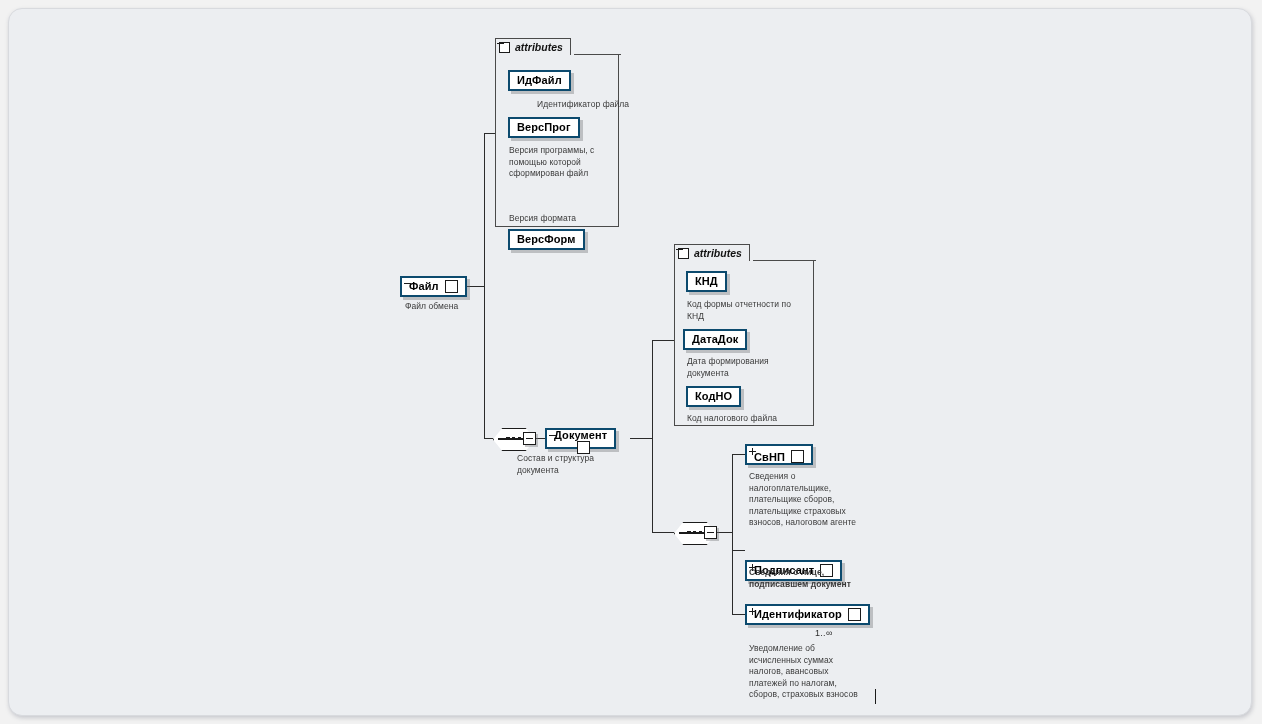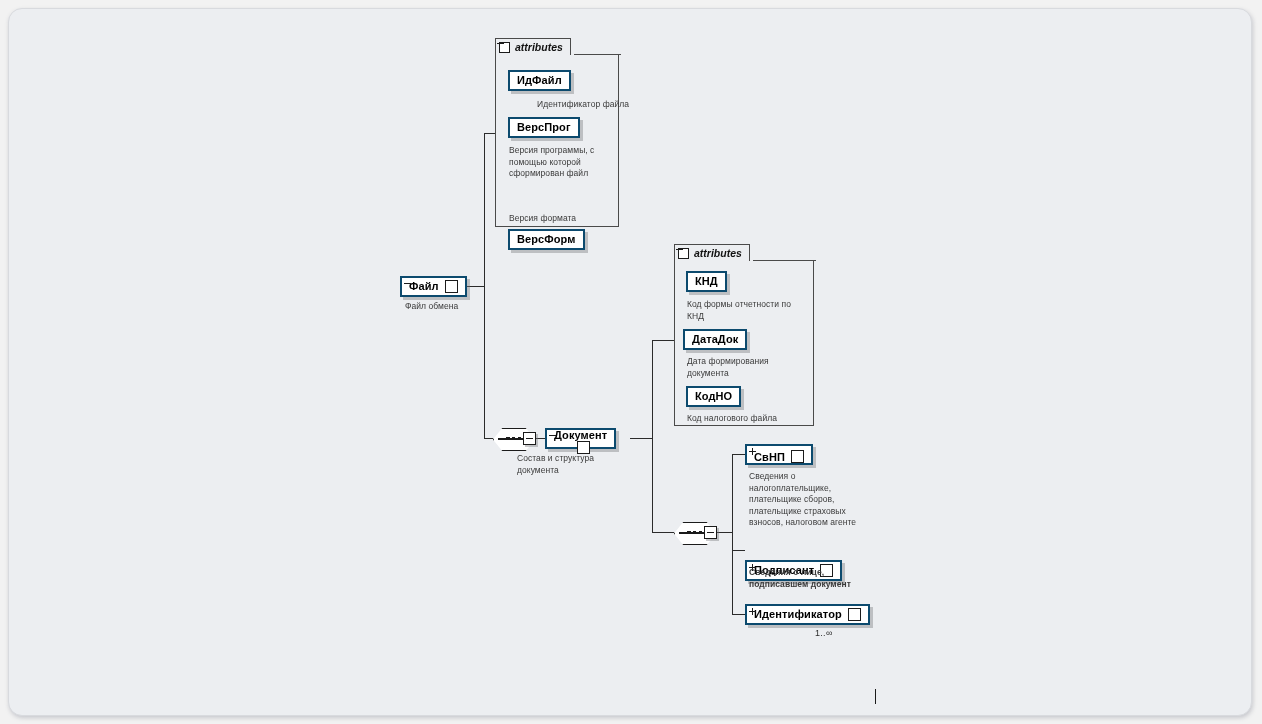--- a/index.html
+++ b/index.html
@@ -341,16 +341,21 @@
       <span class="pm plus"></span>
     </div>
     <div class="ann" style="left:740px; top:558px; width:130px;font-weight:bold;">Сведения о лице,
 подписавшем документ</div>
 
     <div class="node" style="left:736px; top:595px;">
       <span class="nm">Идентификатор</span>
       <span class="pm plus"></span>
     </div>
     <div class="card" style="left:806px; top:619px;">1..∞</div>
+    <div class="ann" style="left:740px; top:634px; width:130px;">Уведомление об
+исчисленных суммах
+налогов, авансовых
+платежей по налогам,
+сборов, страховых взносов</div>
     <div class="caret" style="left:866px; top:680px;"></div>
 
   </div>
 </div>
 
 </body></html>

